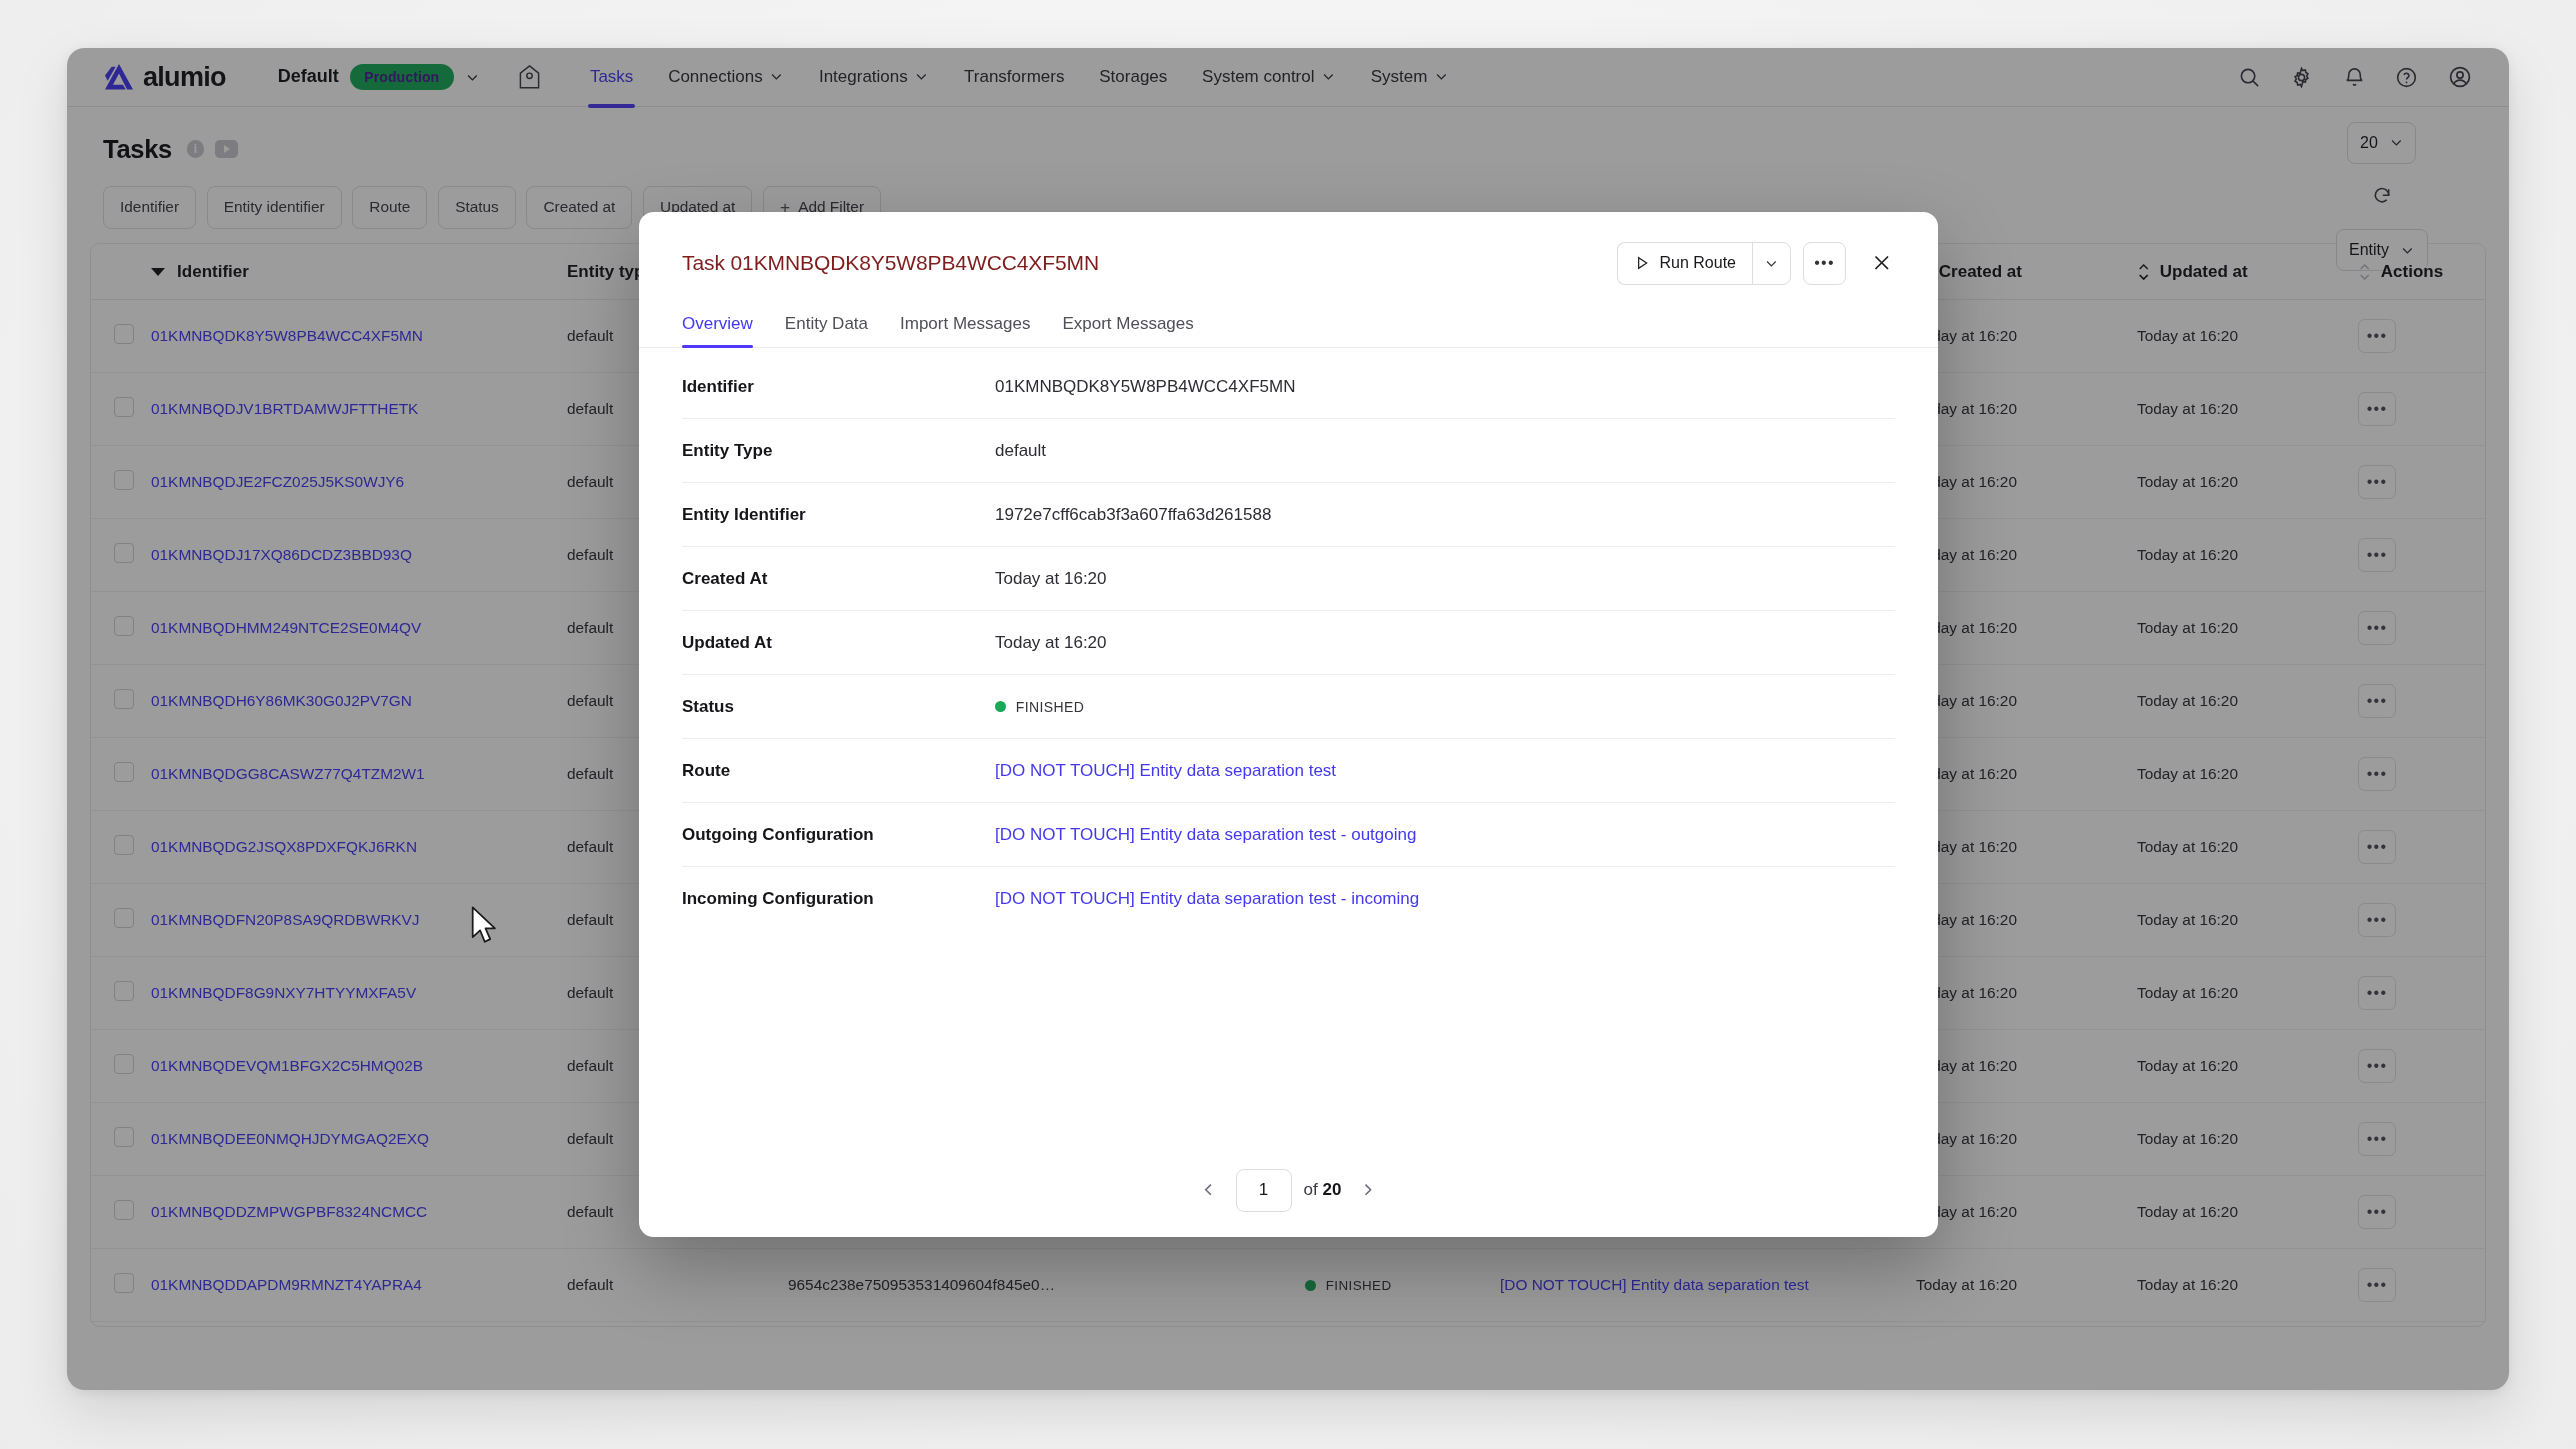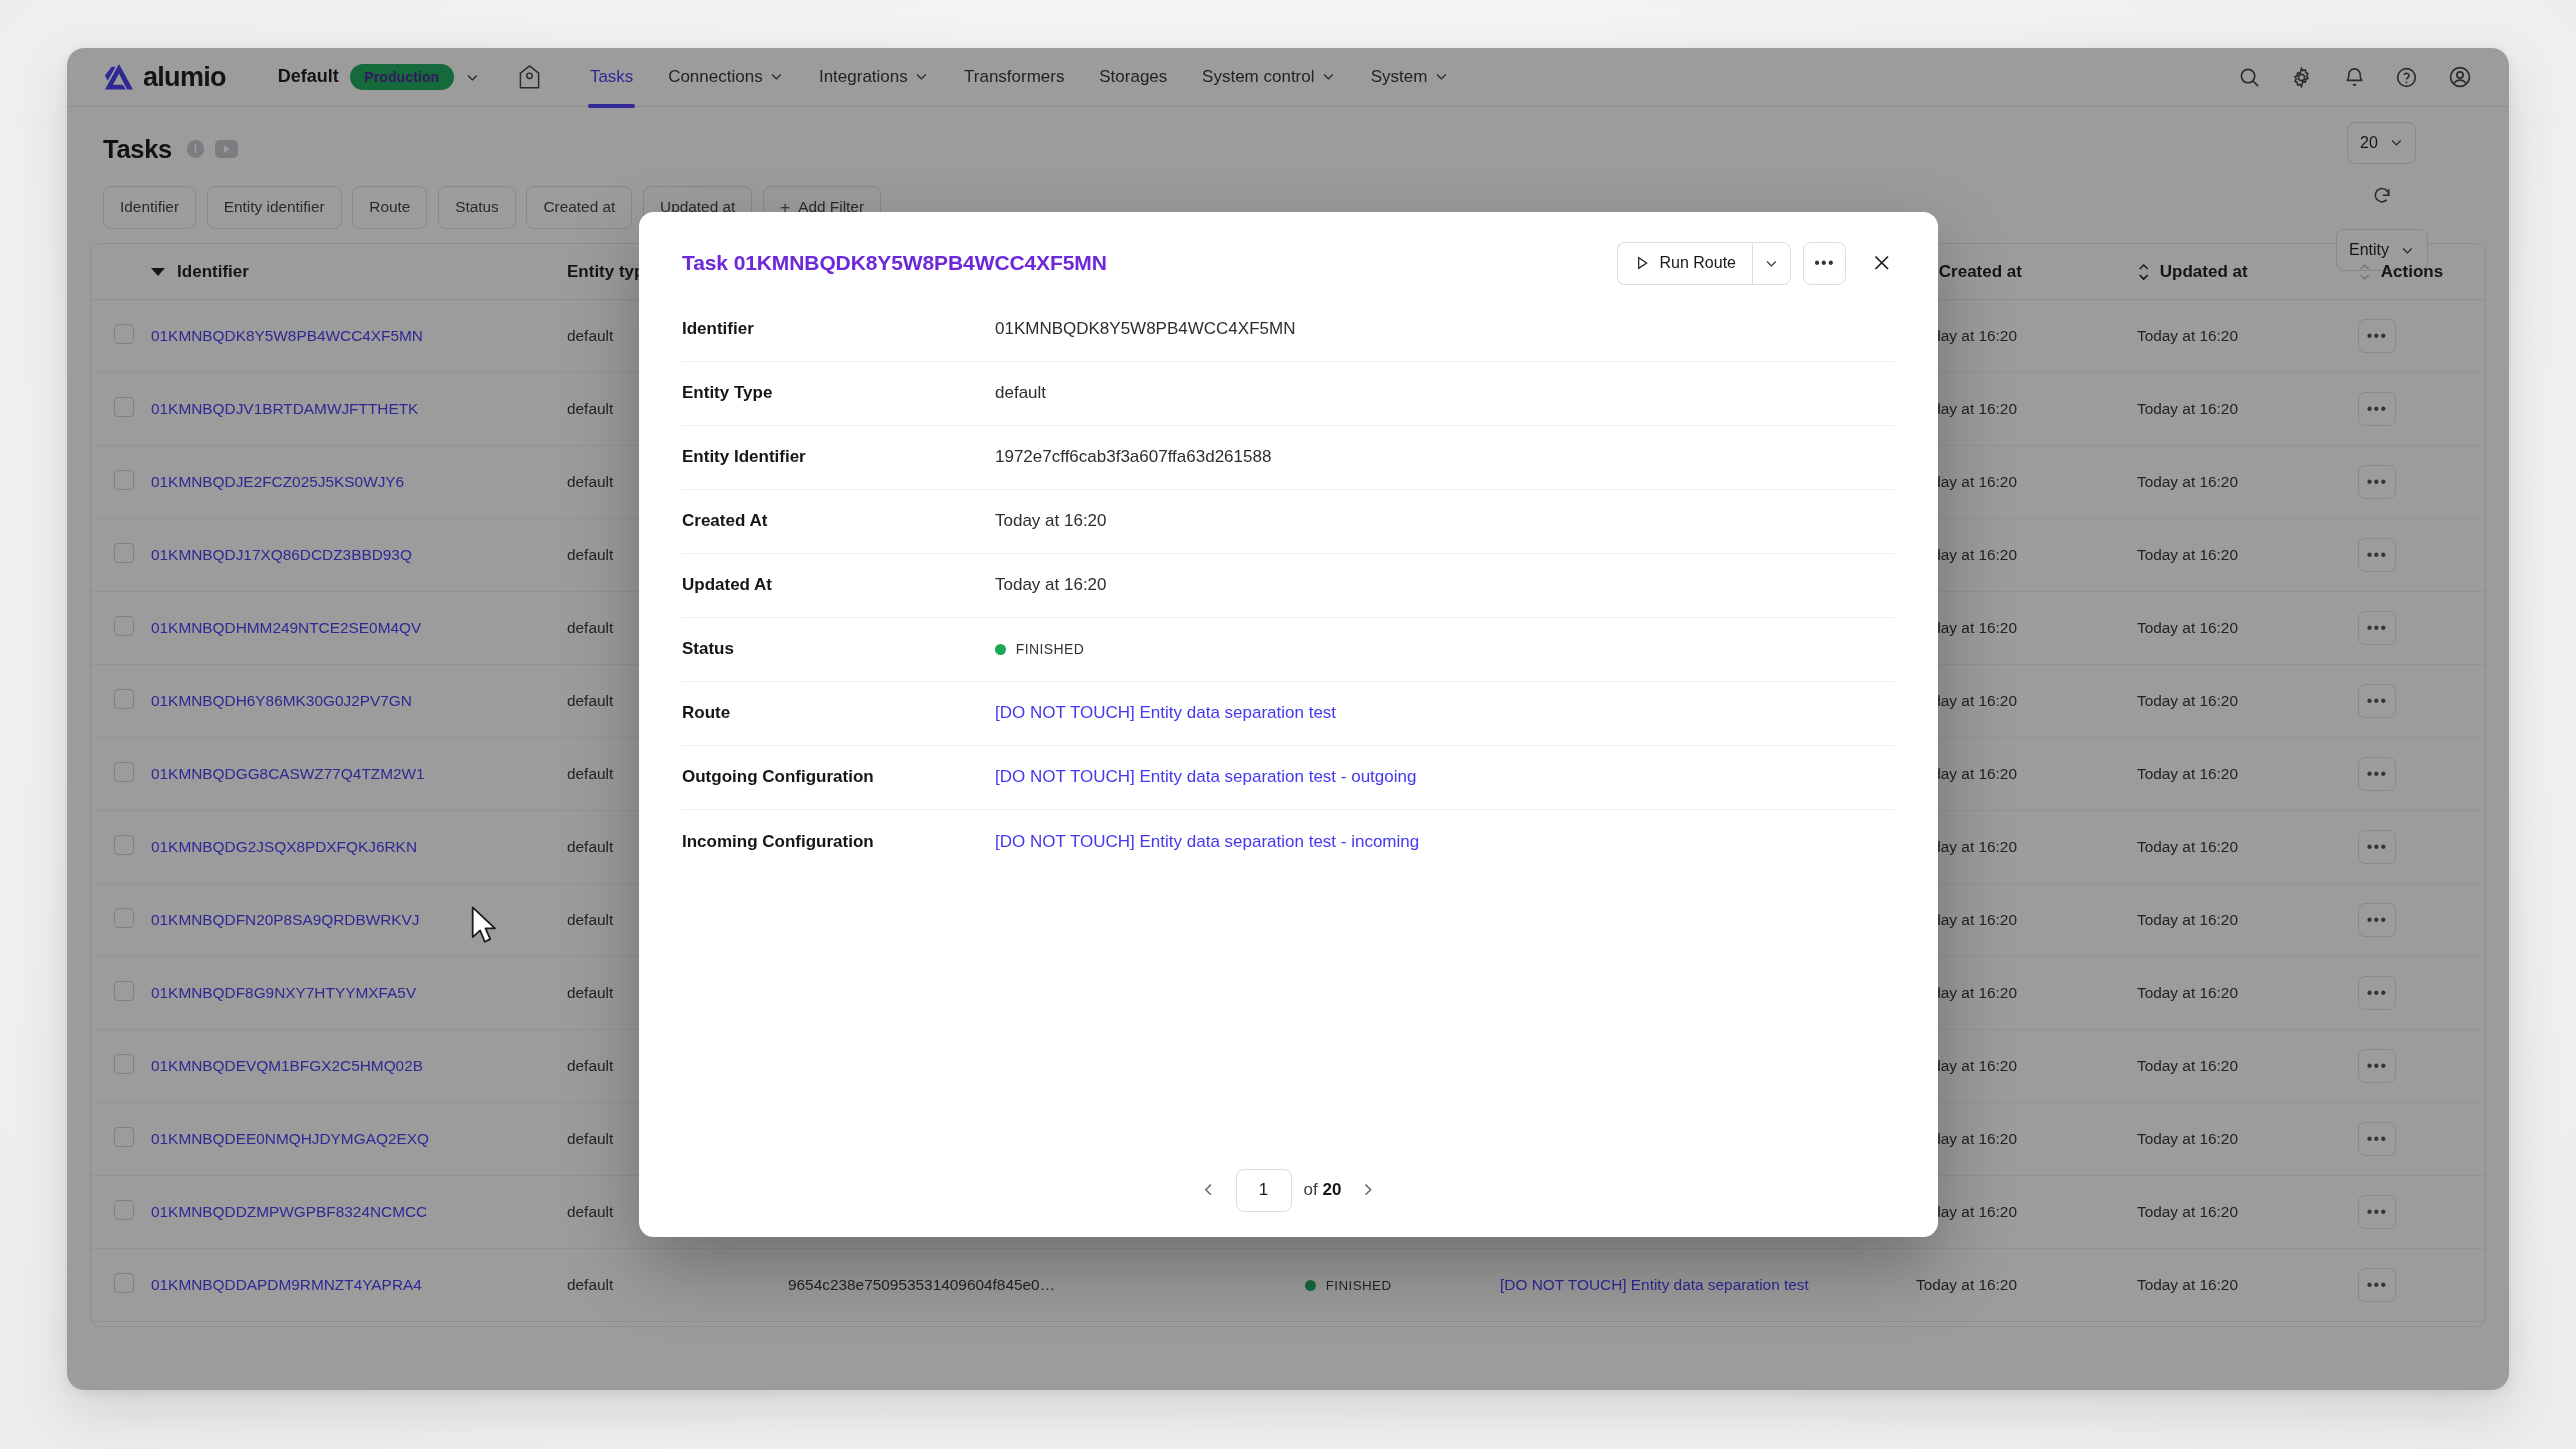--- a/index.html
+++ b/index.html
@@ -200,21 +200,21 @@
     z-index: 900;
     box-shadow: 0 29.5px 74px rgba(0,0,0,.28);
     display: flex; flex-direction: column;
     overflow: hidden;
   }
   .modal-head {
     display: flex; align-items: center;
     padding: 29.5px 36px 6.7px 43px;
   }
   .modal-title {
-    font-size: 21px; font-weight: 700; color: #6d28d9; letter-spacing: -0.1px;
+    font-size: 21px; font-weight: 400; color: #7f1d1d; letter-spacing: -0.1px;
   }
   .modal-actions { margin-left: auto; display: flex; align-items: center; gap: 12px; }
   .btn-group { display: flex; align-items: stretch; }
   .btn-main {
     height: 43px; border: 0.7px solid #dcdce2; border-right: none;
     border-radius: 8px 0 0 8px; background: #fff;
     display: flex; align-items: center; gap: 9.4px;
     padding: 12px 16px; font-size: 16px; color: #18181d; white-space: nowrap;
   }
   .btn-split {
@@ -828,20 +828,26 @@
         <span>•••</span>
       </div>
       <div class="btn-close">
         <svg width="21.5" height="21.5" viewBox="0 0 24 24" fill="none" stroke="currentColor" stroke-width="1.9">
             <path d="M5 5l14 14M19 5L5 19"></path>
           </svg>
       </div>
     </div>
   </div>
 
+  <div class="modal-tabs">
+    <div class="mtab active"><span>Overview</span></div>
+    <div class="mtab"><span>Entity Data</span></div>
+    <div class="mtab"><span>Import Messages</span></div>
+    <div class="mtab"><span>Export Messages</span></div>
+  </div>
 
   <div class="modal-body" id="modal-body">
       <div class="drow">
         <div class="dkey">Identifier</div>
         <div class="dval">01KMNBQDK8Y5W8PB4WCC4XF5MN</div>
       </div>
       <div class="drow">
         <div class="dkey">Entity Type</div>
         <div class="dval">default</div>
       </div>

